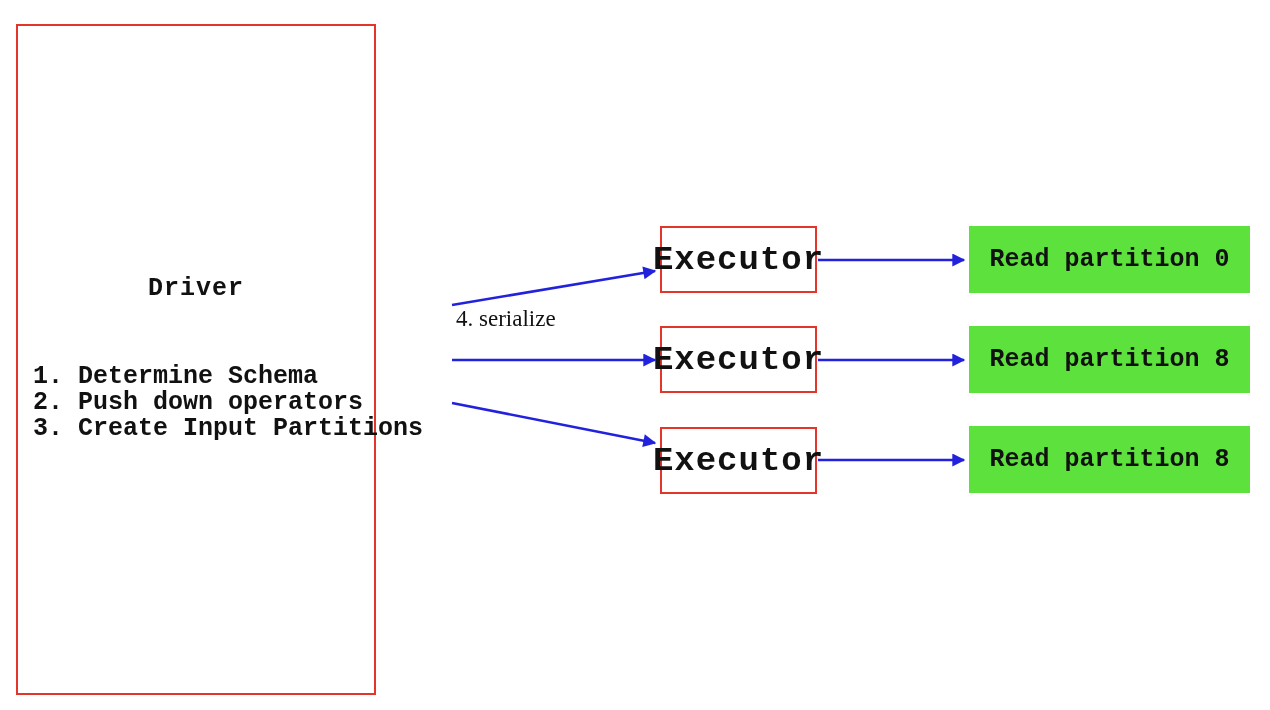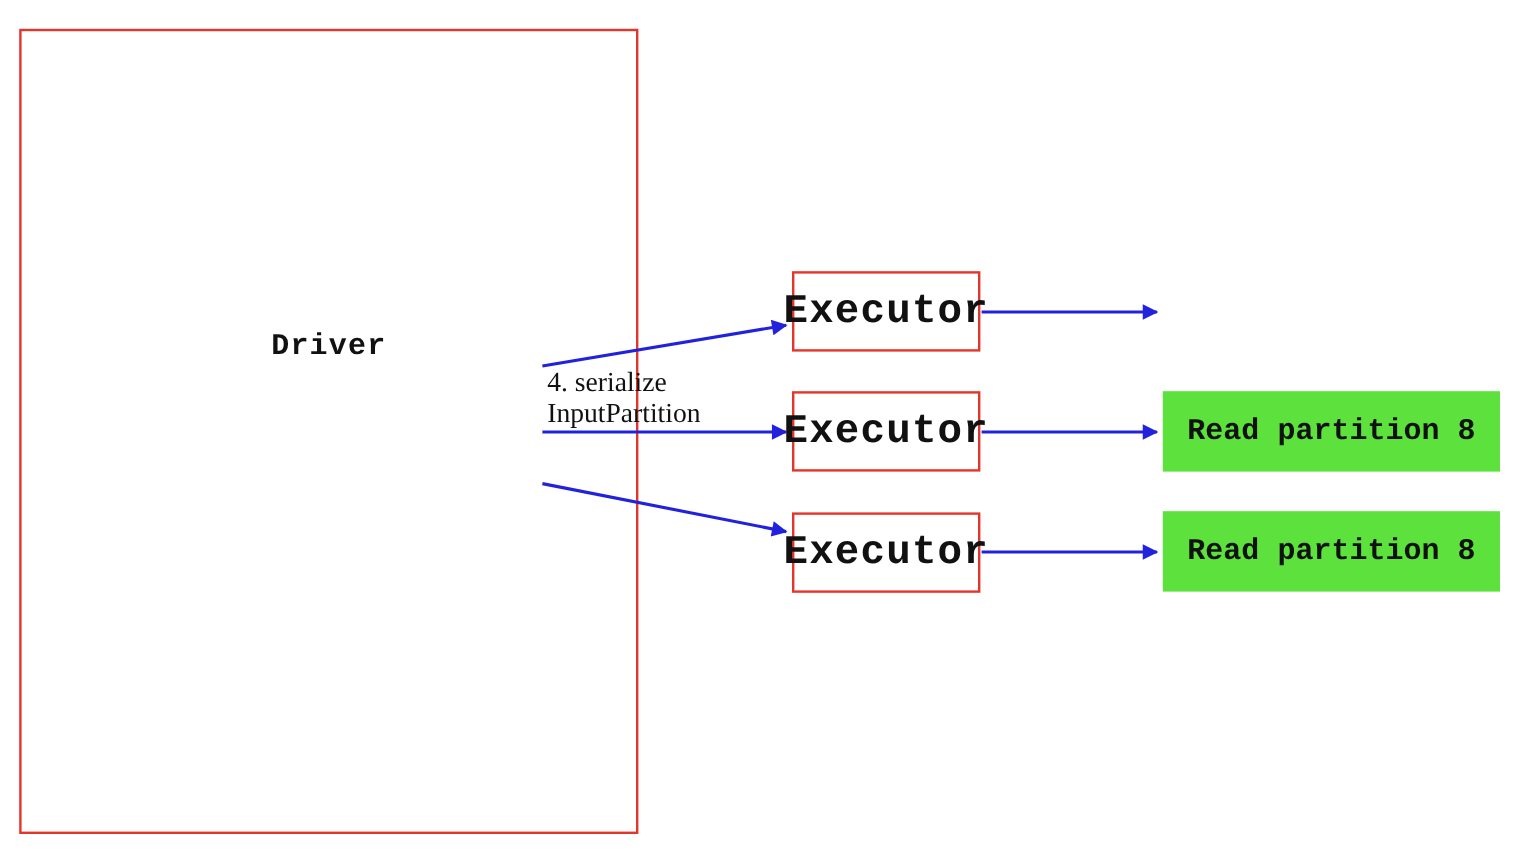--- a/index.html
+++ b/index.html
@@ -13,21 +13,21 @@
   html,body{background:#fff;}
   .stage{
     position:relative;
     width:1270px;height:710px;
     background:var(--bg);
     overflow:hidden;
     font-family:"Liberation Mono","DejaVu Sans Mono",monospace;
     color:var(--ink);
   }
   .driver-box{
-    position:absolute;left:16px;top:24px;width:516px;height:671px;
+    position:absolute;left:16px;top:24px;width:360px;height:671px;
     border:2px solid var(--red);
     background:#fff;
   }
   .driver-title{
     position:absolute;left:0;top:248px;width:100%;
     text-align:center;
     font-size:25px;font-weight:600;letter-spacing:1px;
   }
   .driver-steps{
     position:absolute;left:15px;top:338px;width:420px;
@@ -67,20 +67,25 @@
   .label-serialize{left:456px;top:306px;width:200px;}
   .label-reader{left:793px;top:309px;width:200px;}
 </style>
 </head>
 <body>
 
 <div class="stage">
 
   <div class="driver-box">
     <div class="driver-title">Driver</div>
+    <div class="driver-steps">
+      <div>1. Determine Schema</div>
+      <div>2. Push down operators</div>
+      <div>3. Create Input Partitions</div>
+    </div>
   </div>
 
   <svg class="arrows" viewBox="0 0 1270 710" xmlns="http://www.w3.org/2000/svg">
     <defs>
       <marker id="ah" viewBox="0 0 10 10" refX="9" refY="5" markerWidth="7" markerHeight="5" orient="auto">
         <path class="arrow-head" d="M0,0 L10,5 L0,10 z"></path>
       </marker>
     </defs>
     <line class="arrow-line" x1="452" y1="305" x2="655" y2="271" marker-end="url(#ah)"></line>
     <line class="arrow-line" x1="452" y1="360" x2="655" y2="360" marker-end="url(#ah)"></line>
@@ -93,25 +98,27 @@
   <div class="executor-box exec-0">
     <span>Executor</span>
   </div>
   <div class="executor-box exec-1">
     <span>Executor</span>
   </div>
   <div class="executor-box exec-2">
     <span>Executor</span>
   </div>
 
+  <div class="partition-box part-0">
+    <span>Read partition 0</span>
+  </div>
   <div class="partition-box part-1">
     <span>Read partition 8</span>
   </div>
   <div class="partition-box part-2">
     <span>Read partition 8</span>
   </div>
 
   <div class="edge-label label-serialize">
     <div>4. serialize</div>
-    <div>InputPartition</div>
   </div>
 
 </div>
 
 </body></html>

